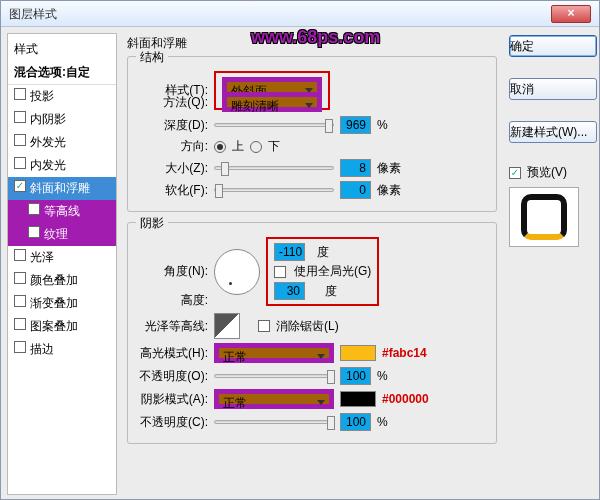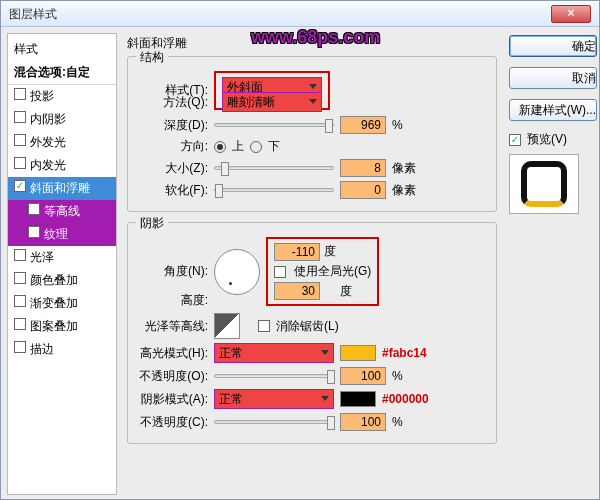--- a/index.html
+++ b/index.html
@@ -13,34 +13,34 @@
 .side-head { font-weight: 400; padding: 3px 6px; }
 .side-mix { padding: 3px 6px; border-bottom: 1px solid #ddd; font-weight: bold; }
 .side-item { padding: 3px 6px; display: flex; gap: 4px; }
 .side-item.sub { padding-left: 20px; background: #a21caf; color: #fff; }
 .side-item.selected { background: #3f8cd6; color: #fff; }
 .main { flex: 1; padding: 8px 6px; position: relative; }
 .group { border: 1px solid #bbb; border-radius: 3px; padding: 10px 10px 8px 10px; margin-bottom: 10px; position: relative; }
 .group > .legend { position: absolute; top: -8px; left: 8px; background: #ececec; padding: 0 4px; }
 .row { display: flex; align-items: center; margin: 4px 0; gap: 6px; }
 .row .lbl { width: 70px; text-align: right; }
-.sel { border: 1px solid #a21caf; background: #ef4444; height: 20px; width: 100px; padding: 0 16px 0 4px; position: relative; line-height: 18px; }
+.sel { border: 5px solid #a21caf; background: #a16207; height: 20px; width: 100px; padding: 0 16px 0 4px; position: relative; line-height: 18px; }
 .sel .arrow { position: absolute; right: 4px; top: 6px; width: 0; height: 0; border-left: 4px solid transparent; border-right: 4px solid transparent; border-top: 5px solid #333; }
 .redbox { border: 2px solid #d40000; padding: 4px 6px; display: inline-block; }
 .slider { flex: 1; height: 4px; background: linear-gradient(#ccc,#eee); border: 1px solid #aaa; border-radius: 2px; position: relative; max-width: 120px; }
 .slider .thumb { position: absolute; top: -5px; width: 8px; height: 14px; background: #eee; border: 1px solid #888; }
-.numbox { width: 46px; height: 18px; border: 1px solid #888; background: #fdba74; text-align: right; padding: 0 4px; line-height: 16px; }
+.numbox { width: 31px; height: 18px; border: 1px solid #888; background: #0ea5e9; text-align: right; padding: 0 4px; line-height: 16px; }
 .radio { width: 12px; height: 12px; border: 1px solid #666; border-radius: 50%; display: inline-block; vertical-align: middle; }
 .radio.on::after { content: ""; display: block; width: 6px; height: 6px; background: #333; border-radius: 50%; margin: 2px; }
 .anglecirc { width: 46px; height: 46px; border: 1px solid #888; border-radius: 50%; background: #fff; position: relative; }
 .anglecirc .dot { position: absolute; width: 3px; height: 3px; background: #333; border-radius: 50%; left: 14px; top: 32px; }
 .contour { width: 26px; height: 26px; border: 1px solid #888; background: linear-gradient(135deg,#555 0%,#555 48%,#fff 50%,#fff 100%); }
 .swatch { width: 36px; height: 16px; border: 1px solid #888; }
 .rightcol { width: 96px; padding: 8px 6px; }
-.btn { width: 88px; height: 22px; border: 1px solid #6b84ad; background: linear-gradient(#fefefe,#e2ebf6); border-radius: 3px; text-align: right; line-height: 20px; margin-bottom: 10px; }
+.btn { width: 88px; height: 22px; border: 1px solid #6b84ad; background: linear-gradient(#fefefe,#e2ebf6); border-radius: 3px; text-align: left; line-height: 20px; margin-bottom: 21px; }
 .btn.primary { border: 1px solid #2b5fa8; box-shadow: 0 0 0 1px #7eb3ee inset; }
 .preview { width: 70px; height: 60px; background: #fff; border: 1px solid #aaa; margin-top: 6px; display: flex; align-items: center; justify-content: center; }
 .preview-icon { width: 46px; height: 46px; border: 6px solid #111; border-bottom-color: #f2b20e; border-radius: 10px; }
 .watermark { position: absolute; top: 0px; left: 130px; font-size: 18px; font-weight: bold; color: #a21caf; text-shadow: -1px -1px 0 #000,1px -1px 0 #000,-1px 1px 0 #000,1px 1px 0 #000; }
 .hex { font-weight: bold; color: #d40000; }
 .cb { width:12px; height:12px; border:1px solid #666; background:#fff; display:inline-block; vertical-align:middle; }
 .cb.on::after{content:"✓"; display:block; font-size:10px; line-height:10px; color:#2a6; text-align:center;}
 </style>
 </head>
 <body>
@@ -161,21 +161,21 @@
       </div>
 
       <div class="group">
         <div class="legend">阴影</div>
         <div class="row">
           <span class="lbl">角度(N):</span>
           <div class="anglecirc">
               <div class="dot"></div>
             </div>
           <span class="redbox">
-            <div style="display:flex;align-items:flex-start;gap:4px;">
+            <div style="display:flex;align-items:center;gap:12px;">
               <div class="numbox">-110</div>
               <span>度</span>
             </div>
             <div style="display:flex;align-items:center;gap:8px;margin:2px 0;">
               <span class="cb"></span>
               <span>使用全局光(G)</span>
             </div>
             <div style="display:flex;align-items:center;gap:20px;">
               <div class="numbox">30</div>
               <span>度</span>

